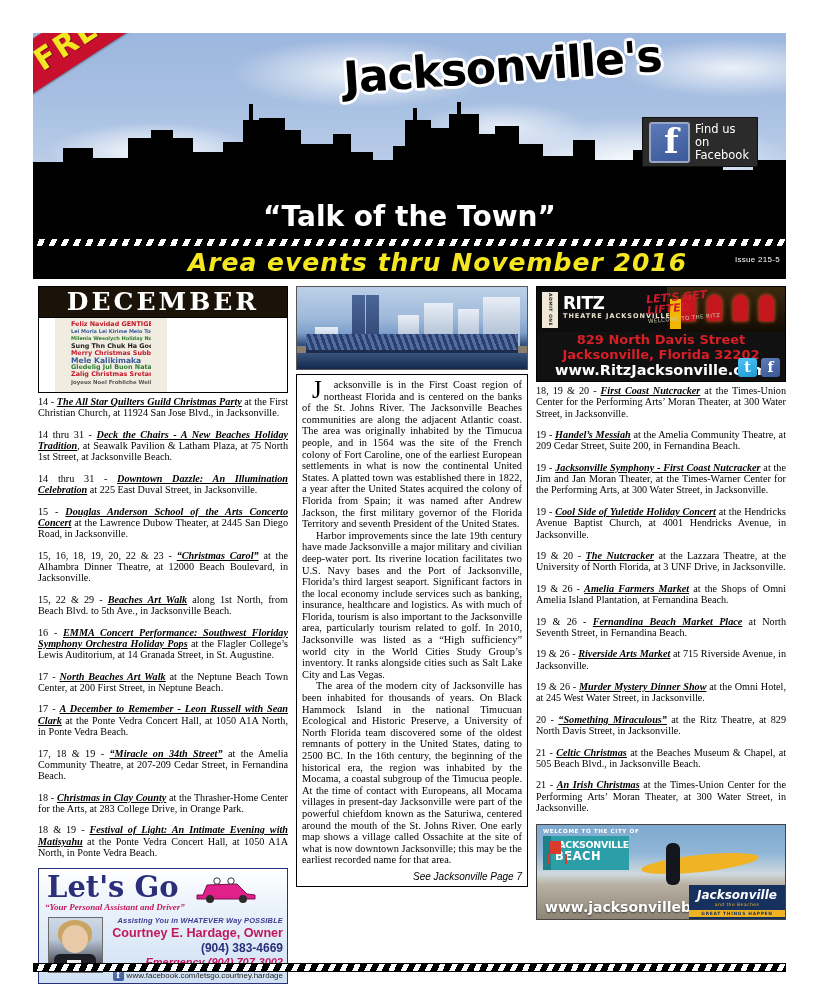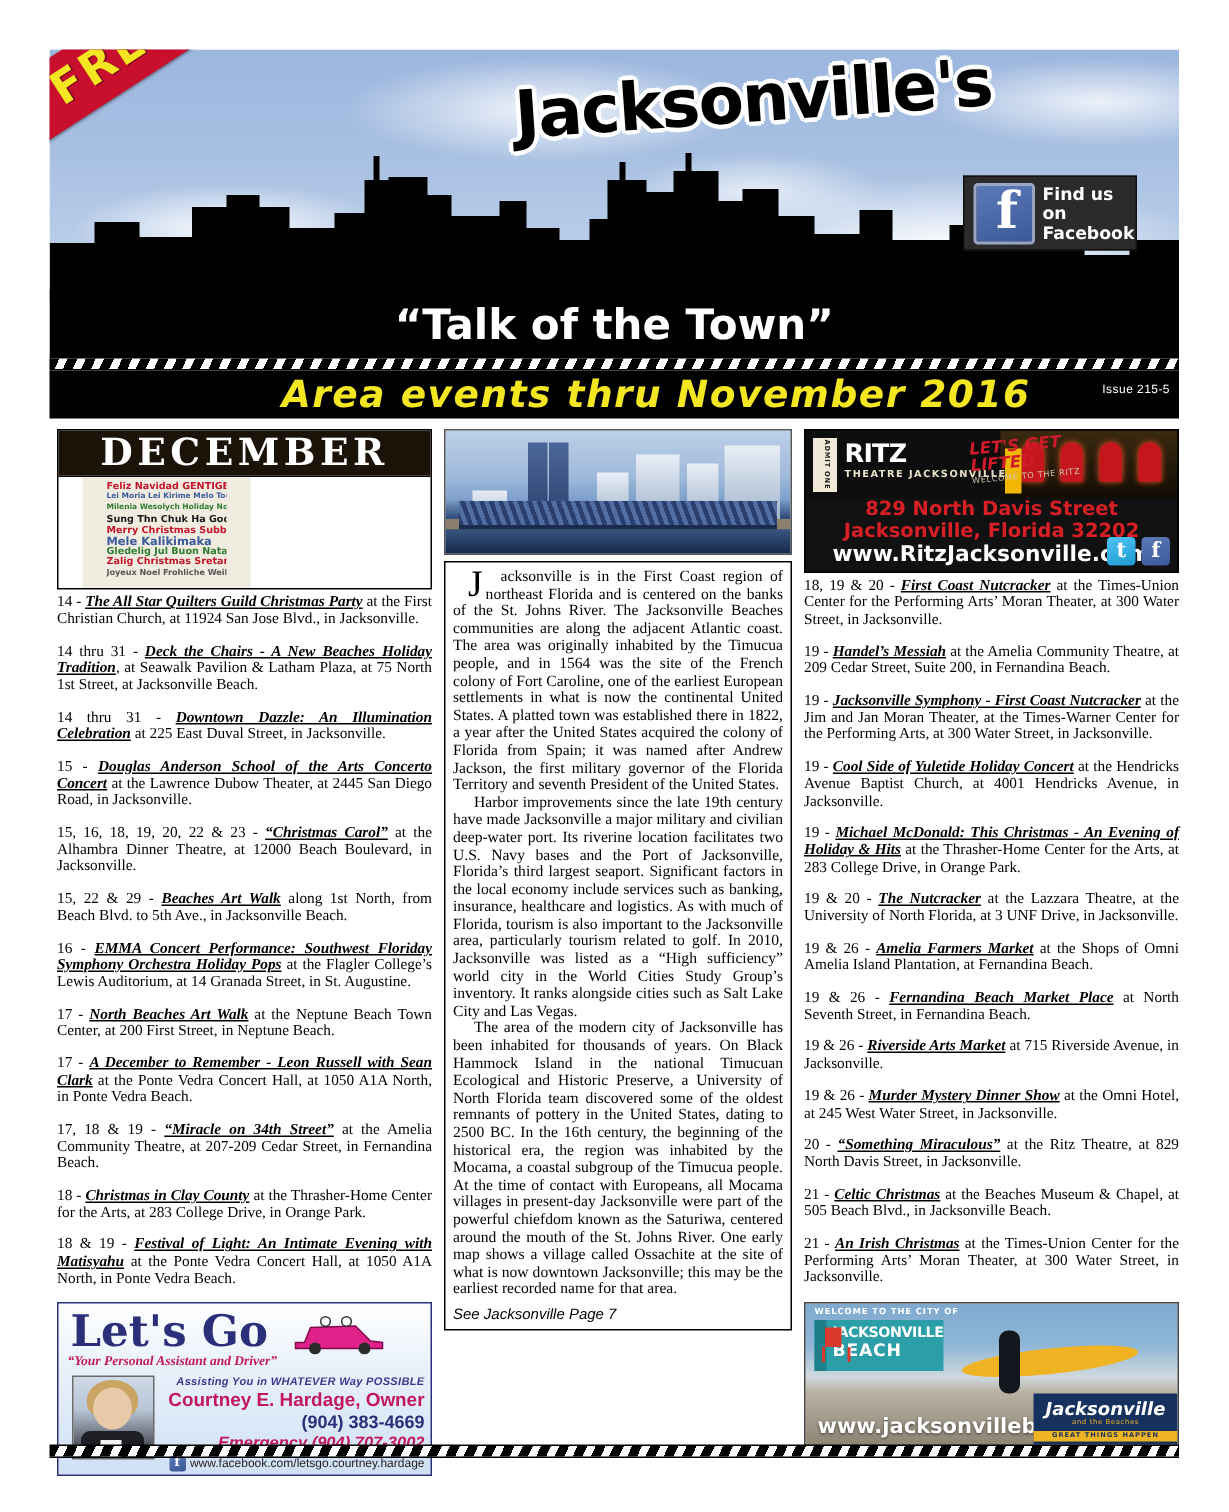--- a/index.html
+++ b/index.html
@@ -30,21 +30,21 @@
          -2px -2px 0 #fff, 2px -2px 0 #fff, -2px 2px 0 #fff, 2px 2px 0 #fff,
          -3px 0 0 #fff, 3px 0 0 #fff, 0 -3px 0 #fff, 0 3px 0 #fff;}
   .mast-sub{position:absolute;left:0;bottom:5px;width:100%;text-align:center;
        font-family:"DejaVu Sans",sans-serif;font-weight:bold;font-size:28px;color:#fff;}
   .fb-badge{position:absolute;right:28px;top:84px;width:116px;height:50px;background:#2b2b2b;
        border:1px solid #111;display:flex;align-items:center;gap:5px;padding:0 6px;box-sizing:border-box;}
   .fb-sq{width:37px;height:37px;background:linear-gradient(160deg,#5c7ab8,#3b5998);
        border:2px solid #9aa7c4;border-radius:3px;position:relative;flex:0 0 auto;}
   .fb-sq::after{content:"f";position:absolute;left:13px;top:-3px;color:#fff;
        font-family:"DejaVu Serif",serif;font-weight:bold;font-size:34px;}
-  .fb-txt{color:#fff;font-family:"DejaVu Sans",sans-serif;font-weight:bold;font-size:11.5px;line-height:13px;}
+  .fb-txt{color:#fff;font-family:"DejaVu Sans",sans-serif;font-weight:normal;font-size:11.5px;line-height:13px;}
 
   
   .zigzag{position:absolute;left:33px;width:753px;height:9px;
       background:repeating-linear-gradient(115deg,#000 0 6px,#fff 6px 11px);
       border-top:1px solid #000;border-bottom:1px solid #000;box-sizing:border-box;}
   .zig-top{top:238px;}
   .zig-bottom{top:963px;}
   .evbar{position:absolute;left:33px;top:247px;width:753px;height:32px;background:#000;}
   .evbar-txt{position:absolute;left:0;top:0;width:100%;line-height:32px;text-align:center;
       font-family:"DejaVu Sans",sans-serif;font-weight:bold;font-style:italic;font-size:25px;
@@ -84,21 +84,21 @@
   .ph-tower{position:absolute;bottom:16px;width:13px;height:58px;background:linear-gradient(180deg,#4a6698,#2b3f6b);}
   .ph-water{position:absolute;left:0;bottom:0;width:100%;height:16px;
       background:linear-gradient(180deg,#39557f,#15294b);}
   .ph-shore{position:absolute;left:0;bottom:16px;width:100%;height:7px;background:#8d7f6d;}
 
   .art{font-family:"Liberation Serif",serif;font-size:10.4px;line-height:11.6px;text-align:justify;
       margin:0;text-indent:14px;}
   .art-box{border:1px solid #000;padding:4px 5px 4px 5px;box-sizing:border-box;margin-top:4px;}
   .dropcap{float:left;font-family:"Liberation Serif",serif;font-size:25px;line-height:20px;
       padding:1px 2px 0 0;font-weight:normal;}
-  .seemore{text-align:left;font-family:"Liberation Sans",sans-serif;font-style:italic;
+  .seemore{text-align:right;font-family:"Liberation Sans",sans-serif;font-style:italic;
       font-size:10px;margin-top:5px;}
 
   
   .ritz{border:1px solid #000;background:#111;height:96px;box-sizing:border-box;position:relative;overflow:hidden;}
   .ritz-top{height:45px;background:#0d0d0d;position:relative;overflow:hidden;}
   .ritz-ticket{position:absolute;left:5px;top:5px;width:16px;height:36px;background:#f0e9d8;
       writing-mode:vertical-rl;text-align:center;font-family:"DejaVu Sans",sans-serif;font-size:4.5px;
       font-weight:bold;color:#222;letter-spacing:.5px;line-height:16px;}
   .ritz-logo{position:absolute;left:26px;top:6px;font-family:"DejaVu Sans",sans-serif;font-weight:bold;
       font-size:17px;color:#fff;letter-spacing:-.5px;}
@@ -324,21 +324,20 @@
         <div class="soc tw">t</div>
         <div class="soc fb">f</div>
       </div>
     </div>
 
     <div id="right-events">
         <p class="ev"><span>18, 19 &amp; 20 - </span><b>First Coast Nutcracker</b><span> at the Times-Union Center for the Performing Arts’ Moran Theater, at 300 Water Street, in Jacksonville.</span></p>
         <p class="ev"><span>19 - </span><b>Handel’s Messiah</b><span> at the Amelia Community Theatre, at 209 Cedar Street, Suite 200, in Fernandina Beach.</span></p>
         <p class="ev"><span>19 - </span><b>Jacksonville Symphony - First Coast Nutcracker</b><span> at the Jim and Jan Moran Theater, at the Times-Warner Center for the Performing Arts, at 300 Water Street, in Jacksonville.</span></p>
         <p class="ev"><span>19 - </span><b>Cool Side of Yuletide Holiday Concert</b><span> at the Hendricks Avenue Baptist Church, at 4001 Hendricks Avenue, in Jacksonville.</span></p>
-        <p class="ev"><span>19 - </span><b>Michael McDonald: This Christmas - An Evening of Holiday &amp; Hits</b><span> at the Thrasher-Home Center for the Arts, at 283 College Drive, in Orange Park.</span></p>
         <p class="ev"><span>19 &amp; 20 - </span><b>The Nutcracker</b><span> at the Lazzara Theatre, at the University of North Florida, at 3 UNF Drive, in Jacksonville.</span></p>
         <p class="ev"><span>19 &amp; 26 - </span><b>Amelia Farmers Market</b><span> at the Shops of Omni Amelia Island Plantation, at Fernandina Beach.</span></p>
         <p class="ev"><span>19 &amp; 26 - </span><b>Fernandina Beach Market Place</b><span> at North Seventh Street, in Fernandina Beach.</span></p>
         <p class="ev"><span>19 &amp; 26 - </span><b>Riverside Arts Market</b><span> at 715 Riverside Avenue, in Jacksonville.</span></p>
         <p class="ev"><span>19 &amp; 26 - </span><b>Murder Mystery Dinner Show</b><span> at the Omni Hotel, at 245 West Water Street, in Jacksonville.</span></p>
         <p class="ev"><span>20 - </span><b>“Something Miraculous”</b><span> at the Ritz Theatre, at 829 North Davis Street, in Jacksonville.</span></p>
         <p class="ev"><span>21 - </span><b>Celtic Christmas</b><span> at the Beaches Museum &amp; Chapel, at 505 Beach Blvd., in Jacksonville Beach.</span></p>
         <p class="ev"><span>21 - </span><b>An Irish Christmas</b><span> at the Times-Union Center for the Performing Arts’ Moran Theater, at 300 Water Street, in Jacksonville.</span></p>
       </div>
 

